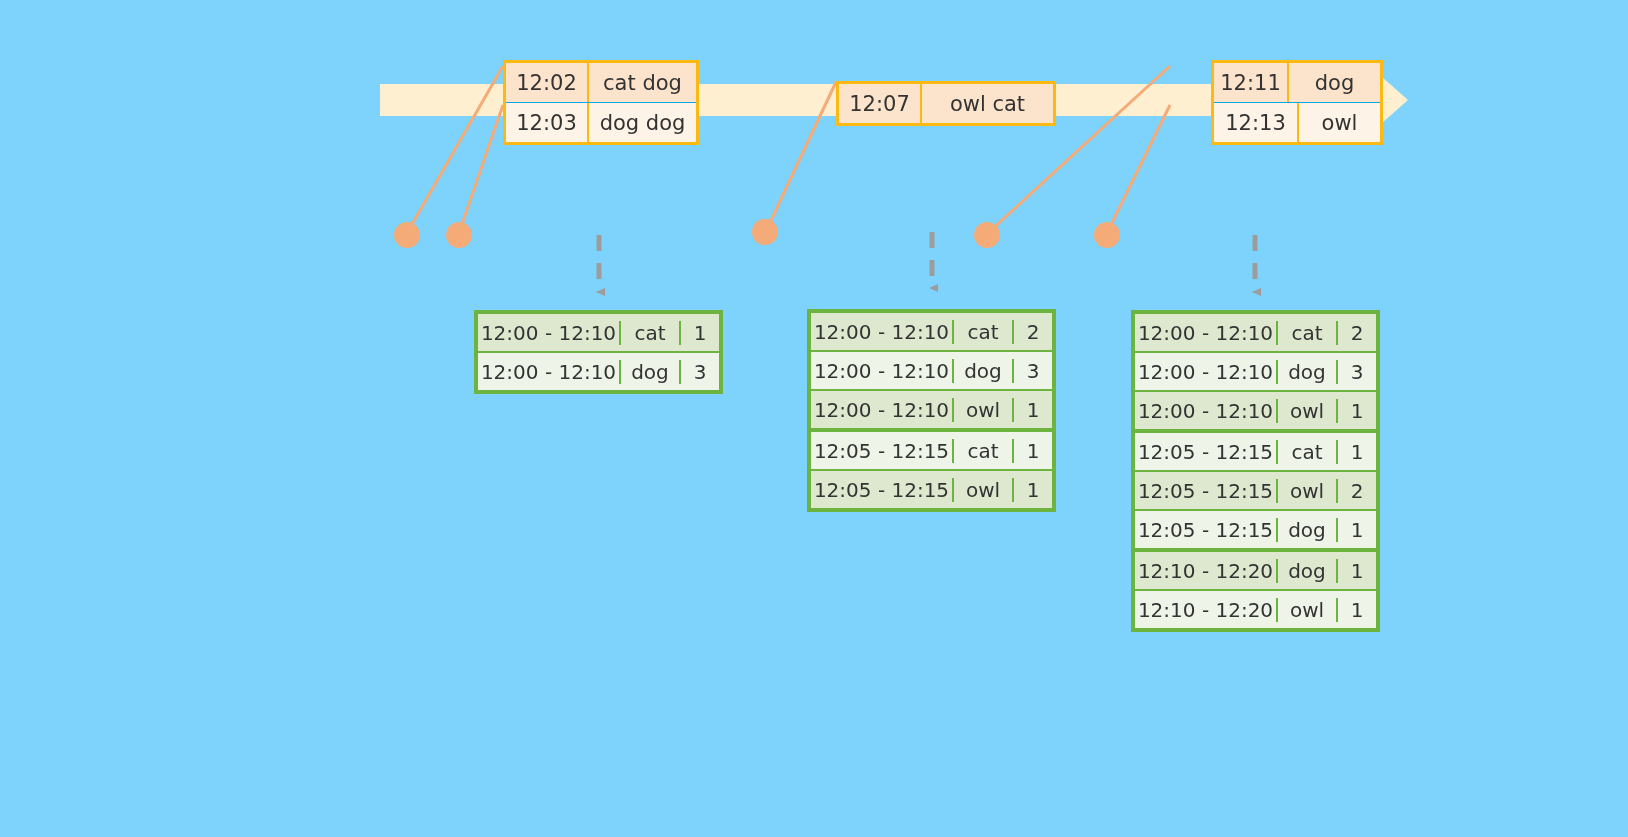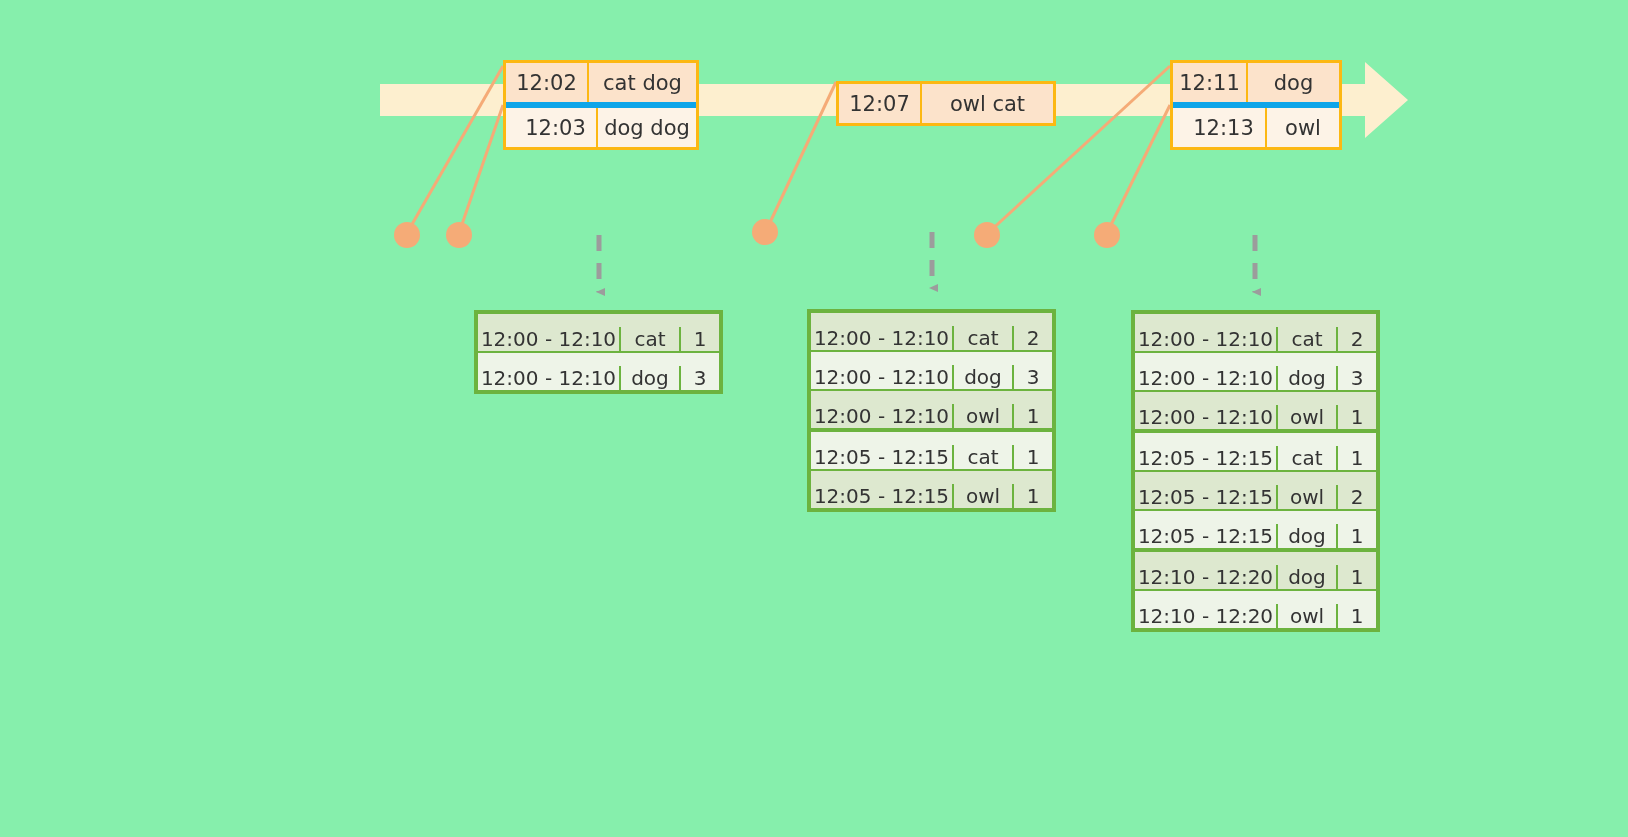--- a/index.html
+++ b/index.html
@@ -8,21 +8,21 @@
     padding: 0;
     background: #000000;
   }
   body {
     font-family: "DejaVu Sans", sans-serif;
   }
   #canvas {
     position: relative;
     width: 1628px;
     height: 837px;
-    background: #86efac;
+    background: #7dd3fc;
     overflow: hidden;
     text-decoration: underline;
   }
 
   
   #timeline-svg {
     position: absolute;
     left: 0; top: 0;
     width: 1628px;
     height: 837px;
@@ -36,22 +36,21 @@
     box-sizing: border-box;
     background: #fdf3e7;
     z-index: 4;
   }
   .event-row {
     display: flex;
     align-items: stretch;
     height: 39px;
   }
   .event-row + .event-row {
-    border-top: 6px solid #0ea5e9;
-    padding-left: 9px;
+    border-top: 1px solid #0ea5e9;
   }
   .event-row.shade {
     background: #fce3cb;
   }
   .event-time {
     display: flex;
     align-items: center;
     justify-content: center;
     box-sizing: border-box;
     border-right: 2px solid #fcb813;
@@ -73,21 +72,21 @@
   
   .result-table {
     position: absolute;
     border: 4px solid #6cb33f;
     box-sizing: border-box;
     background: #eef3e7;
     z-index: 4;
   }
   .res-row {
     display: flex;
-    align-items: flex-end;
+    align-items: center;
     height: 37px;
     background: #eef4e8;
   }
   .res-row.shade {
     background: #dde8cf;
   }
   .res-row + .res-row {
     border-top: 2px solid #6cb33f;
   }
   .res-row.group-start {
@@ -173,21 +172,21 @@
     </div>
   </div>
 
   <div class="event-box" id="events-box-2" style="left:836px; top:81px; width:220px;">
     <div class="event-row shade">
       <div class="event-time" style="width:83px;">12:07</div>
       <div class="event-words">owl cat</div>
     </div>
   </div>
 
-  <div class="event-box" id="events-box-3" style="left:1170px; top:60px; width:172px;">
+  <div class="event-box" id="events-box-3" style="left:1211px; top:60px; width:172px;">
     <div class="event-row shade">
       <div class="event-time" style="width:75px;">12:11</div>
       <div class="event-words">dog</div>
     </div>
     <div class="event-row">
       <div class="event-time" style="width:85px;">12:13</div>
       <div class="event-words">owl</div>
     </div>
   </div>
 

